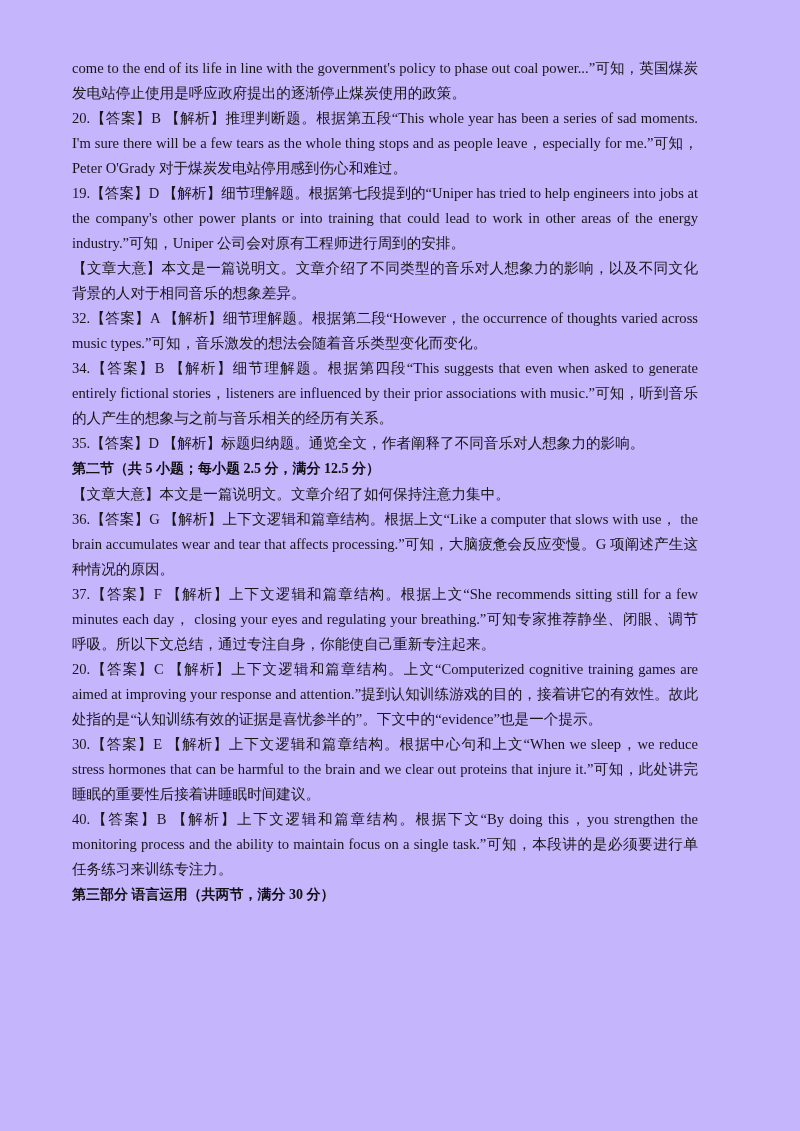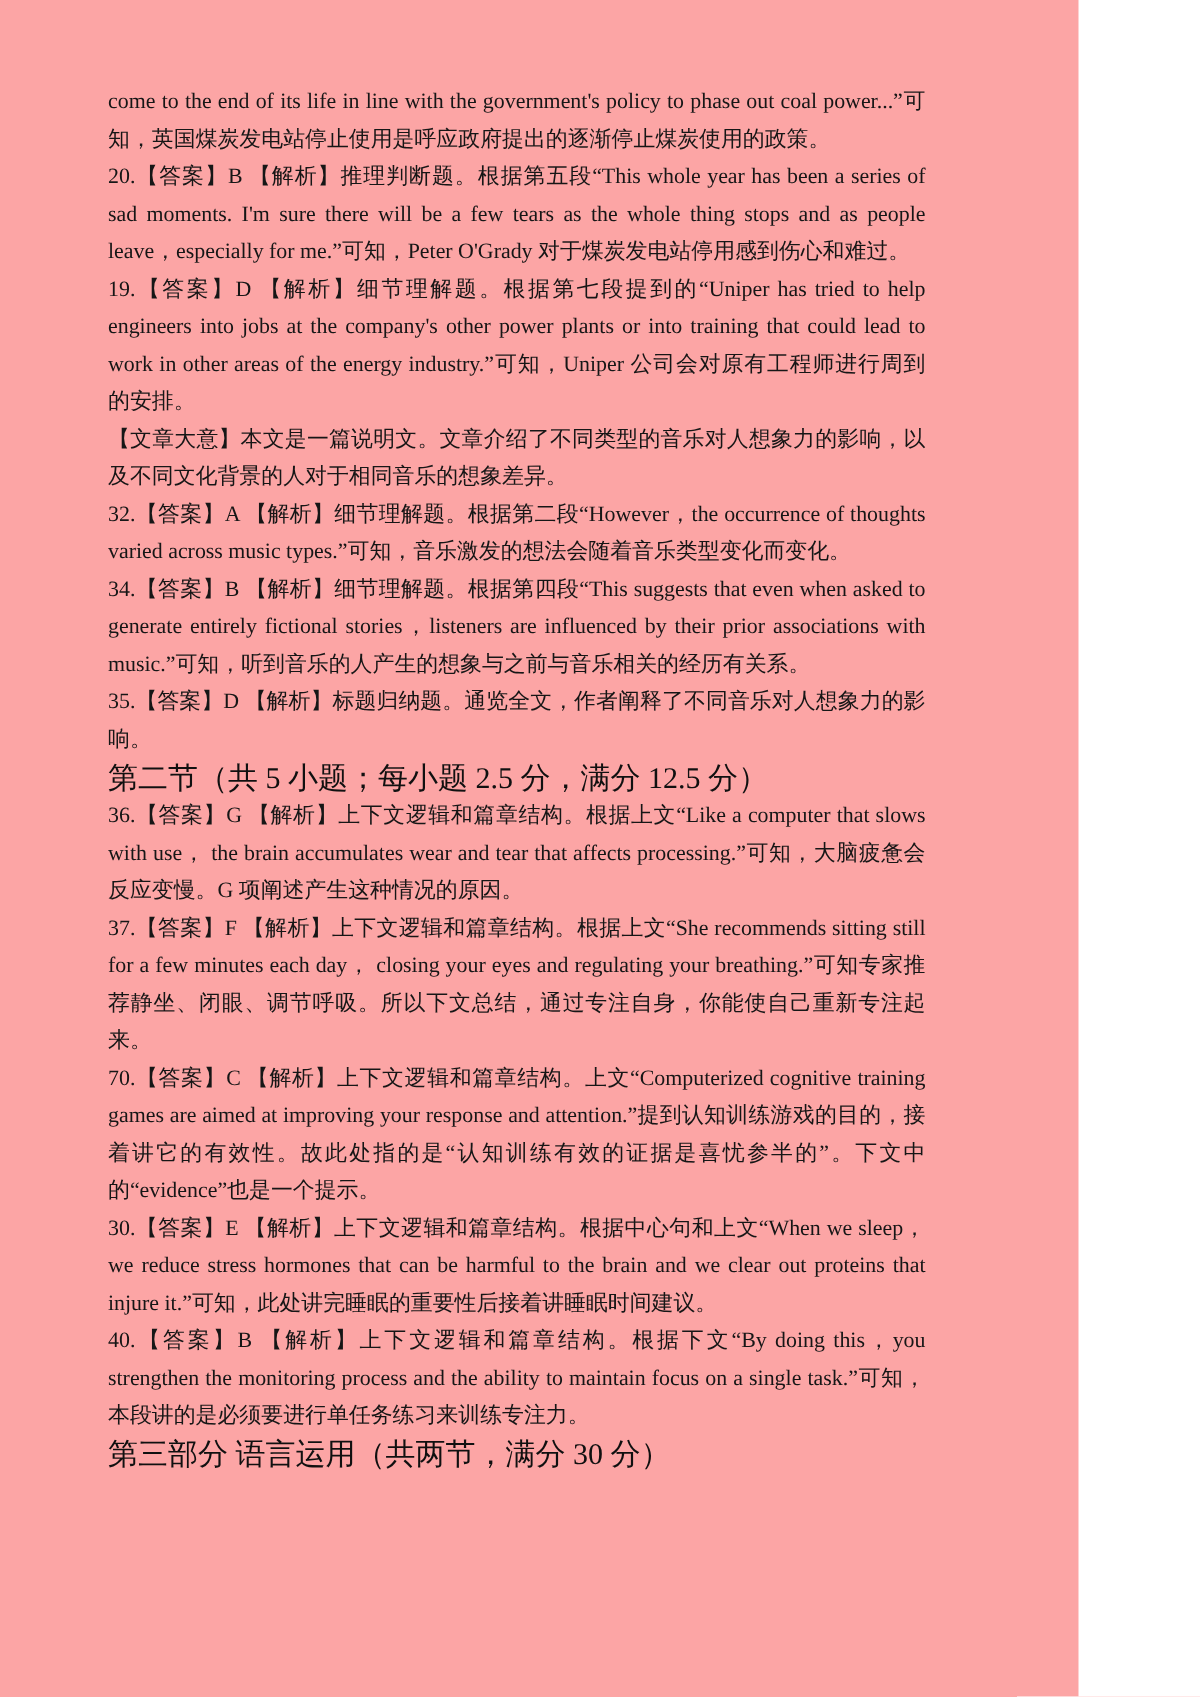--- a/index.html
+++ b/index.html
@@ -2,62 +2,63 @@
 <html><head>
 <meta charset="utf-8">
 <style>
   html, body {
     margin: 0;
     padding: 0;
     background: #ffffff;
   }
   .page {
     position: relative;
-    width: 719px;
+    width: 800px;
     height: 1131px;
     box-sizing: border-box;
-    background: #fca5a5;
+    background: #c4b5fd;
     padding: 56px 102px 0 72px;
     overflow: hidden;
     font-family: "Liberation Serif", "DejaVu Serif", serif;
   }
   .doc {
     width: 100%;
   }
   .doc p.para {
     margin: 0;
     padding: 0;
     font-size: 14.6px;
     line-height: 25px;
     color: #161616;
     text-align: justify;
     font-family: "Liberation Serif", "DejaVu Serif", serif;
     word-break: normal;
   }
   .doc p.para.heading {
-    font-size: 20px;
-    font-weight: 400;
+    font-size: 14px;
+    font-weight: 700;
     text-align: left;
     line-height: 26px;
     color: #101010;
   }
 </style>
 </head>
 <body>
 
 <div class="page">
   <div class="doc">
       <p class="para">come to the end of its life in line with the government's policy to phase out coal power...”可知，英国煤炭发电站停止使用是呼应政府提出的逐渐停止煤炭使用的政策。</p>
       <p class="para">20.【答案】B 【解析】推理判断题。根据第五段“This whole year has been a series of sad moments. I'm sure there will be a few tears as the whole thing stops and as people leave，especially for me.”可知，Peter O'Grady 对于煤炭发电站停用感到伤心和难过。</p>
       <p class="para">19.【答案】D 【解析】细节理解题。根据第七段提到的“Uniper has tried to help engineers into jobs at the company's other power plants or into training that could lead to work in other areas of the energy industry.”可知，Uniper 公司会对原有工程师进行周到的安排。</p>
       <p class="para">【文章大意】本文是一篇说明文。文章介绍了不同类型的音乐对人想象力的影响，以及不同文化背景的人对于相同音乐的想象差异。</p>
       <p class="para">32.【答案】A 【解析】细节理解题。根据第二段“However，the occurrence of thoughts varied across music types.”可知，音乐激发的想法会随着音乐类型变化而变化。</p>
       <p class="para">34.【答案】B 【解析】细节理解题。根据第四段“This suggests that even when asked to generate entirely fictional stories，listeners are influenced by their prior associations with music.”可知，听到音乐的人产生的想象与之前与音乐相关的经历有关系。</p>
       <p class="para">35.【答案】D 【解析】标题归纳题。通览全文，作者阐释了不同音乐对人想象力的影响。</p>
       <p class="para heading">第二节（共 5 小题；每小题 2.5 分，满分 12.5 分）</p>
+      <p class="para">【文章大意】本文是一篇说明文。文章介绍了如何保持注意力集中。</p>
       <p class="para">36.【答案】G 【解析】上下文逻辑和篇章结构。根据上文“Like a computer that slows with use， the brain accumulates wear and tear that affects processing.”可知，大脑疲惫会反应变慢。G 项阐述产生这种情况的原因。</p>
       <p class="para">37.【答案】F 【解析】上下文逻辑和篇章结构。根据上文“She recommends sitting still for a few minutes each day， closing your eyes and regulating your breathing.”可知专家推荐静坐、闭眼、调节呼吸。所以下文总结，通过专注自身，你能使自己重新专注起来。</p>
-      <p class="para">70.【答案】C 【解析】上下文逻辑和篇章结构。上文“Computerized cognitive training games are aimed at improving your response and attention.”提到认知训练游戏的目的，接着讲它的有效性。故此处指的是“认知训练有效的证据是喜忧参半的”。下文中的“evidence”也是一个提示。</p>
+      <p class="para">20.【答案】C 【解析】上下文逻辑和篇章结构。上文“Computerized cognitive training games are aimed at improving your response and attention.”提到认知训练游戏的目的，接着讲它的有效性。故此处指的是“认知训练有效的证据是喜忧参半的”。下文中的“evidence”也是一个提示。</p>
       <p class="para">30.【答案】E 【解析】上下文逻辑和篇章结构。根据中心句和上文“When we sleep，we reduce stress hormones that can be harmful to the brain and we clear out proteins that injure it.”可知，此处讲完睡眠的重要性后接着讲睡眠时间建议。</p>
       <p class="para">40.【答案】B 【解析】上下文逻辑和篇章结构。根据下文“By doing this，you strengthen the monitoring process and the ability to maintain focus on a single task.”可知，本段讲的是必须要进行单任务练习来训练专注力。</p>
       <p class="para heading">第三部分 语言运用（共两节，满分 30 分）</p>
     </div>
 </div>
 
 </body></html>

